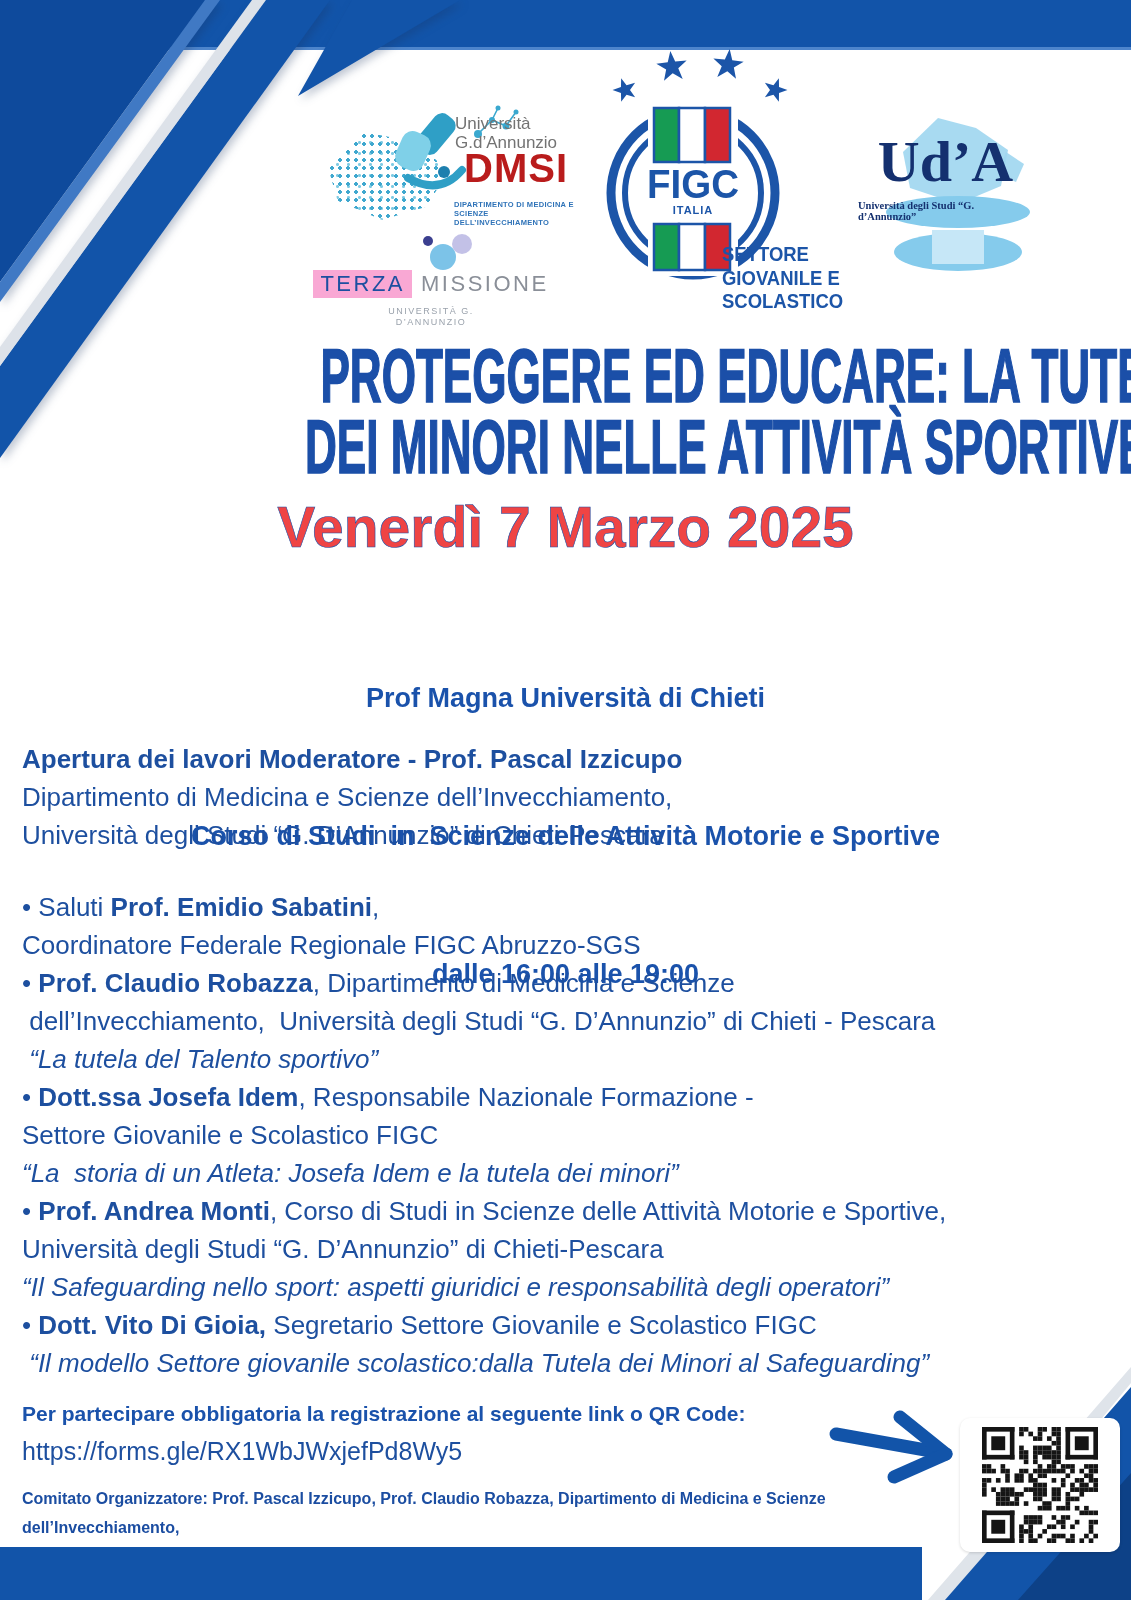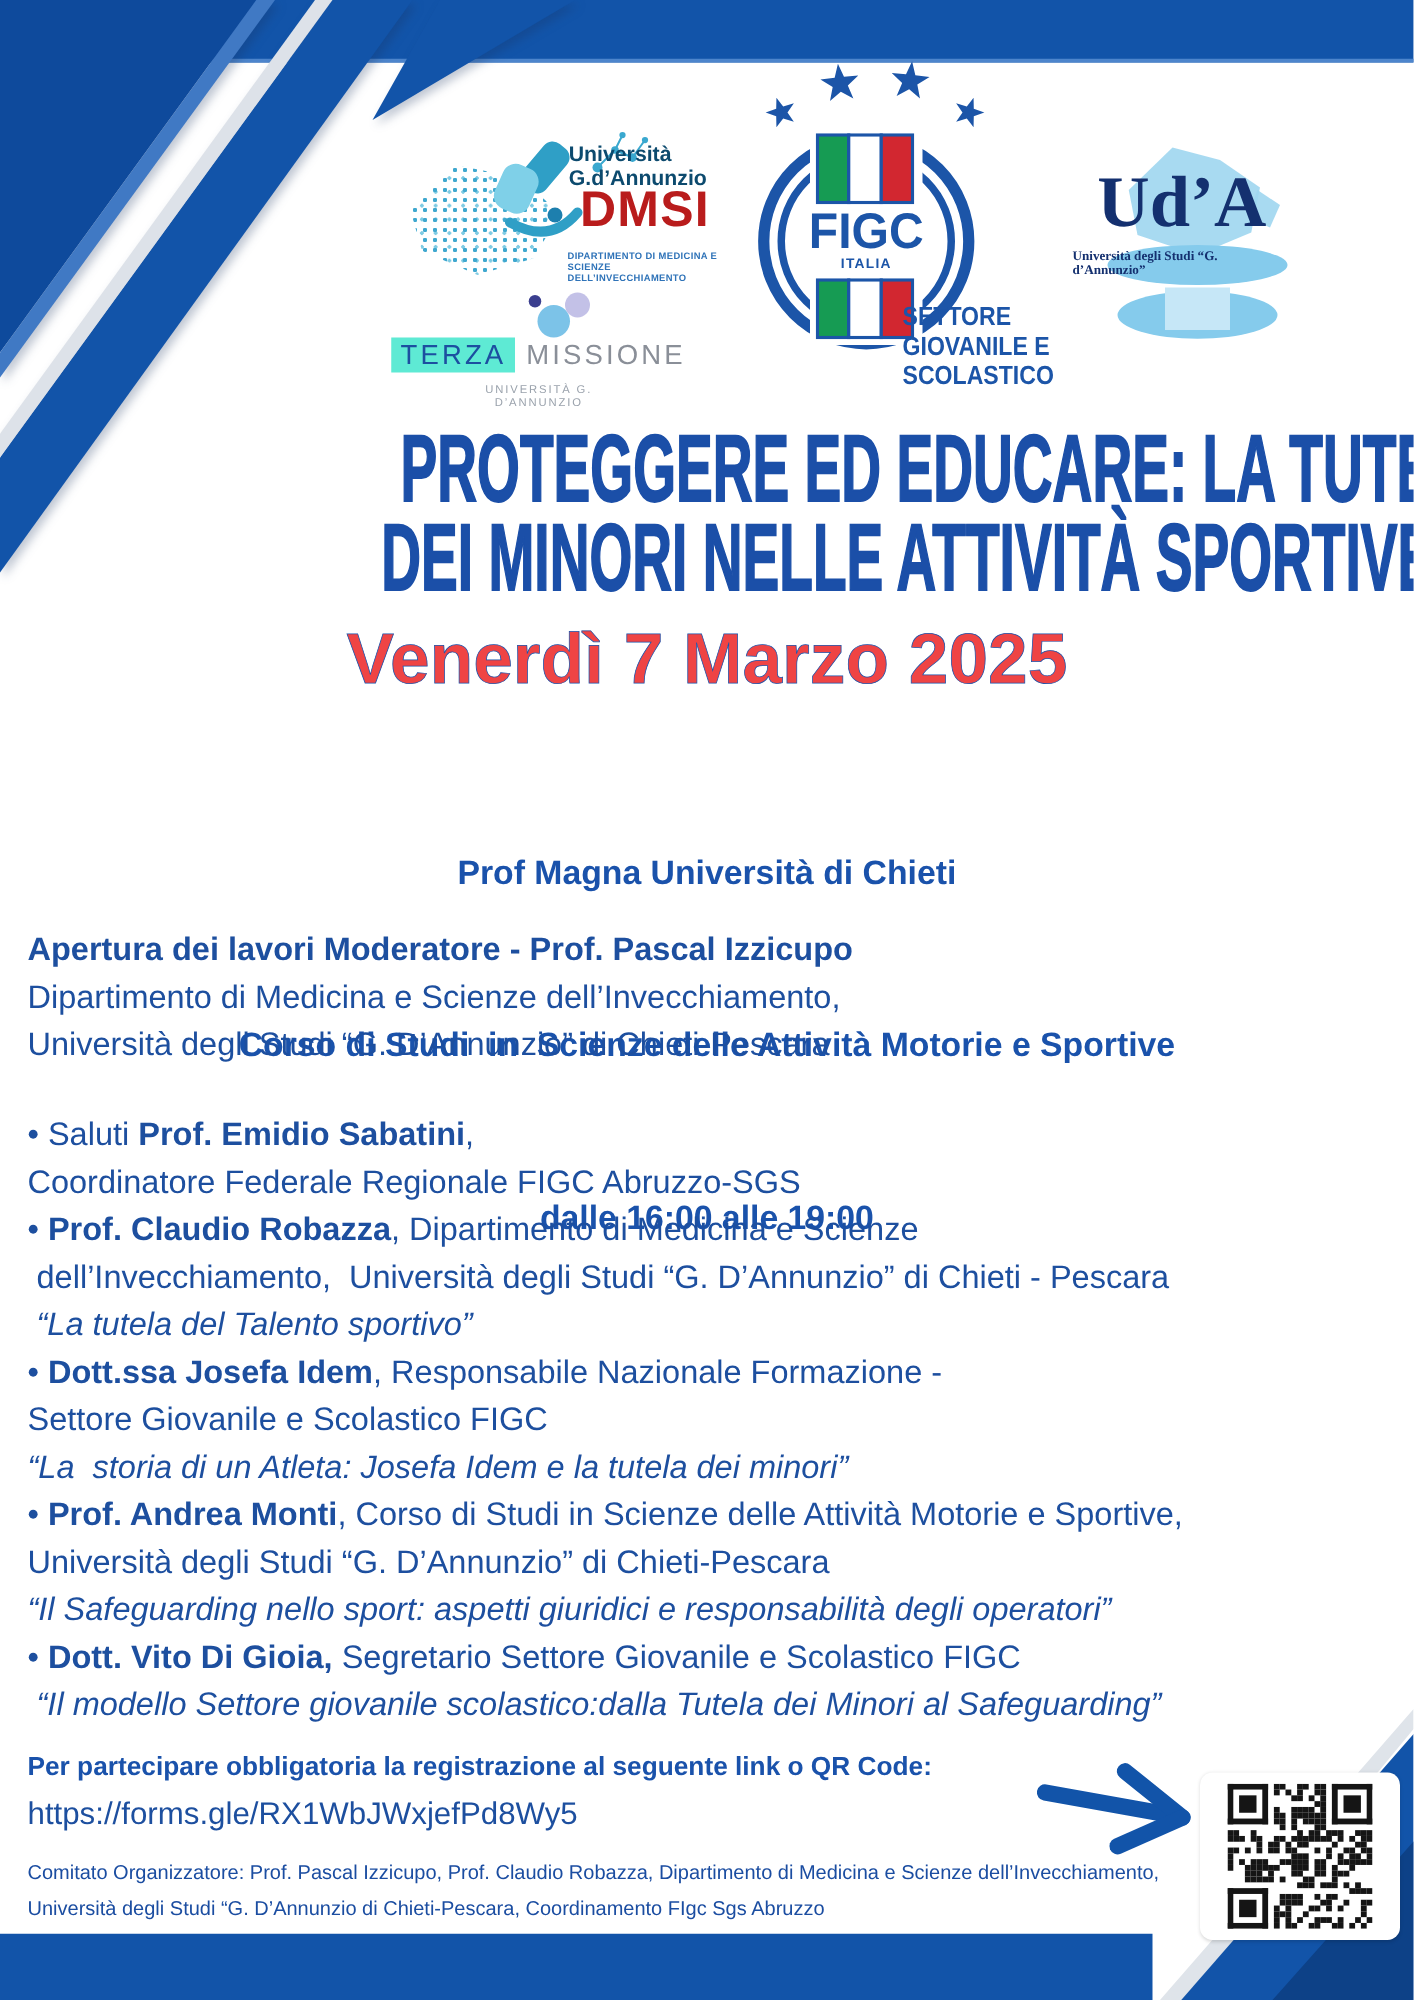--- a/index.html
+++ b/index.html
@@ -13,28 +13,28 @@
   .bottom-bar { left:0; top:1547px; width:922px; height:53px; background:var(--primary-blue,#1254a9); }
   .decor-topleft { left:0; top:0; filter:drop-shadow(3px 4px 4px rgba(25,50,95,.28)); }
   .decor-bottomright { left:900px; top:1355px; }
 
   
   .dmsi { left:328px; top:106px; width:252px; height:112px; }
   .dmsi-speckle { left:0; top:26px; width:120px; height:88px;
      background-image: radial-gradient(circle,#3fa8cf 1.6px, transparent 1.9px), radial-gradient(circle,#7fcbe3 1.3px, transparent 1.6px);
      background-size: 8px 8px, 11px 11px; background-position:0 0, 4px 5px;
      clip-path: polygon(30% 0, 75% 12%, 100% 45%, 82% 85%, 45% 100%, 8% 78%, 0 40%); }
-  .dmsi-uni { left:127px; top:8px; font-size:17px; font-weight:bold; color:#0c4a6e; line-height:19px; }
+  .dmsi-uni { left:127px; top:8px; font-size:17px; font-weight:normal; color:#737373; line-height:19px; }
   .dmsi-acronym { left:136px; top:40px; font-size:40px; font-weight:bold; color:#b91c1c; letter-spacing:1px; }
   .dmsi-dept { left:126px; top:94px; font-size:7.5px; font-weight:bold; color:#2f73b8; line-height:9px; letter-spacing:.3px; }
 
   .terza { left:326px; top:232px; width:210px; height:95px; }
   .terza-dot { border-radius:50%; }
   .terza-words { left:0; top:38px; width:100%; display:flex; justify-content:center; gap:9px; font-size:22px; letter-spacing:2.5px; }
-  .terza-word1 { background:#5eead4; color:#1c4fa0; padding:1px 7px; }
+  .terza-word1 { background:#f9a8d4; color:#1c4fa0; padding:1px 7px; }
   .terza-word2 { color:#8a8f98; padding:1px 0; }
   .terza-sub { left:0; top:74px; width:100%; text-align:center; font-size:9px; color:#9aa2ac; letter-spacing:1.5px; line-height:11px; }
 
   .figc-svg { left:588px; top:46px; }
   .figc-svg text { font-family:"Liberation Sans",sans-serif; }
   .figc-sector { left:722px; top:242px; font-size:21px; font-weight:bold; color:var(--figc-blue,#1c55a8); line-height:23.5px; transform:scaleX(.88); transform-origin:0 0; white-space:nowrap; }
 
   .uda { left:858px; top:112px; width:175px; height:170px; }
   .uda-acronym { left:0; top:16px; width:175px; text-align:center; font-family:"Liberation Serif",serif; font-weight:bold; font-size:58px; color:#14306f; }
   .uda-banner { left:0; top:88px; width:175px; font-family:"Liberation Serif",serif; font-weight:bold; font-size:10.5px; color:#14306f; }
@@ -51,21 +51,21 @@
   .copy { left:22px; top:740px; width:1090px; color:var(--body-blue,#1d4f9f); font-size:26px; line-height:38px; }
   .program-block { margin-top:34px; }
   .pline { white-space:pre-wrap; }
   .seg-b { font-weight:bold; }
   .seg-i { font-style:italic; }
   .seg-r { }
 
   
   .reg-cta { left:22px; top:1402px; font-size:21px; font-weight:bold; color:#1a52ab; }
   .reg-link { left:22px; top:1437px; font-size:25px; color:var(--body-blue,#1d4f9f); text-decoration:none; }
-  .footer { left:22px; top:1484px; width:935px; font-size:16px; font-weight:normal; color:#1b4da1; line-height:29px; }
+  .footer { left:22px; top:1484px; width:935px; font-size:16px; font-weight:bold; color:#1b4da1; line-height:29px; }
 
   .arrow-svg { left:828px; top:1408px; }
   .qr-card { left:960px; top:1418px; width:160px; height:134px; background:#fff; border-radius:10px; box-shadow:0 1px 3px rgba(0,0,0,.15); }
   .qr-box { left:22px; top:9px; width:116px; height:116px; }
 </style>
 </head>
 <body>
 
 <div class="poster">
 

